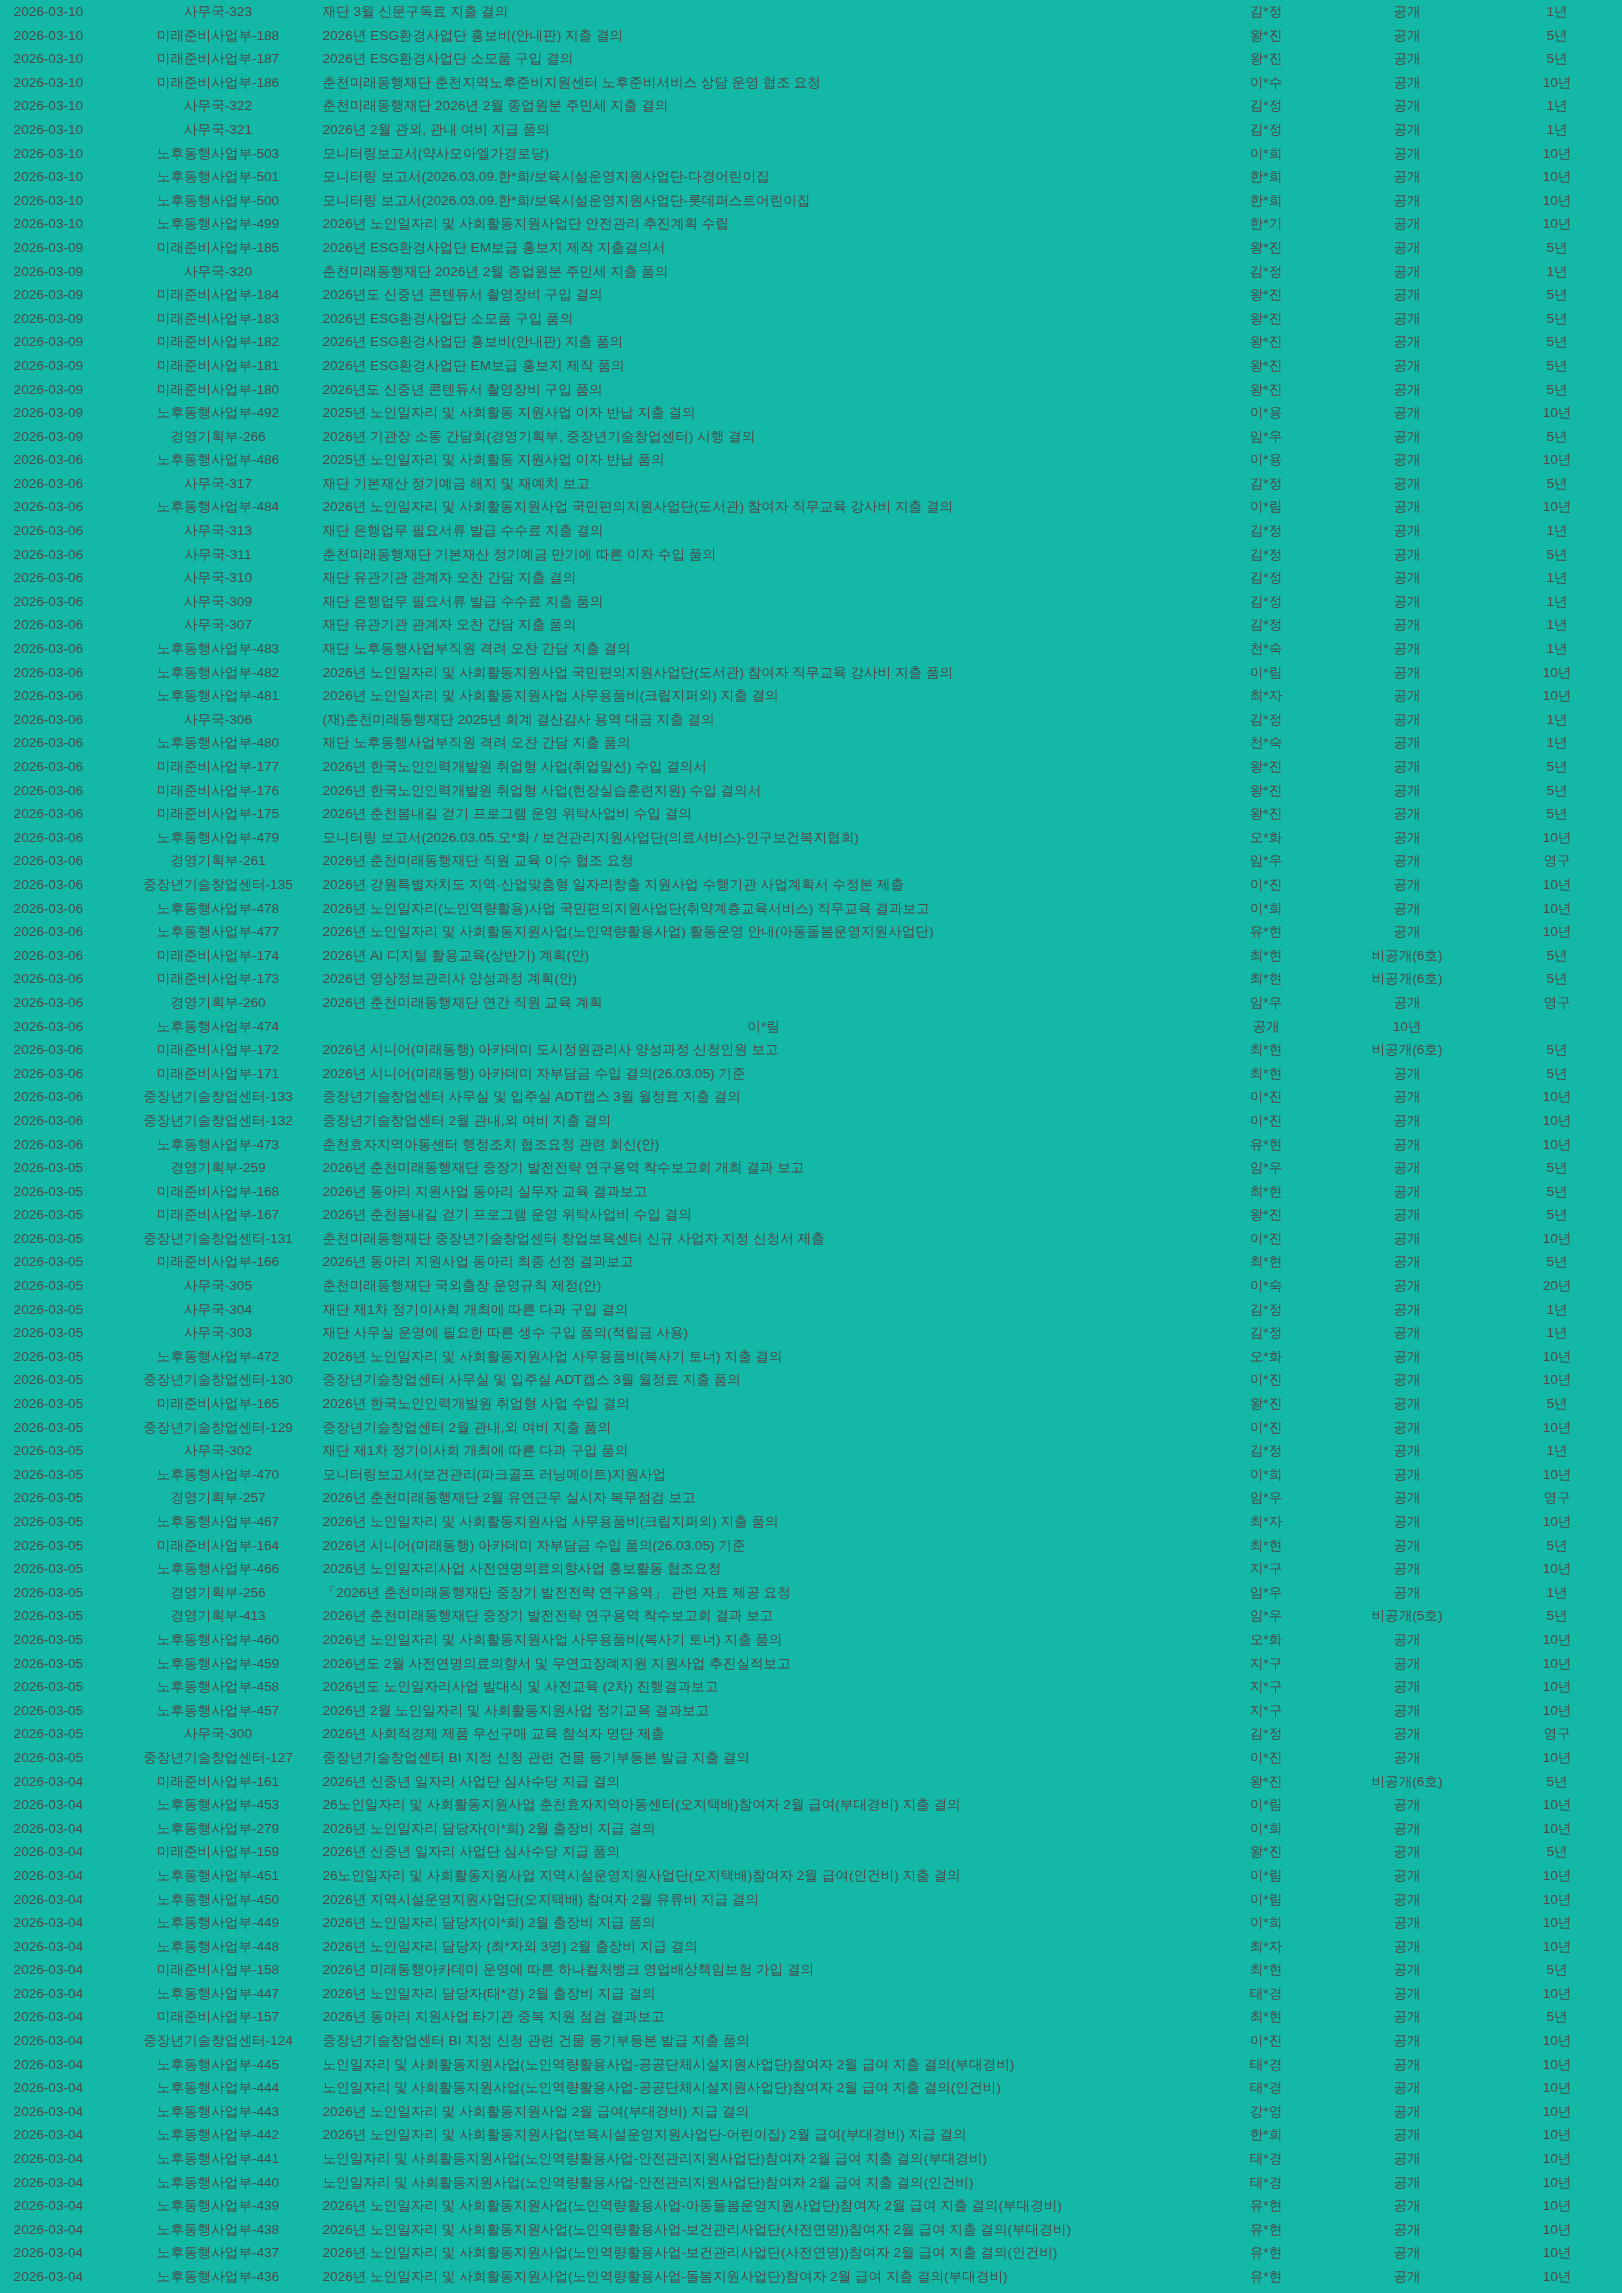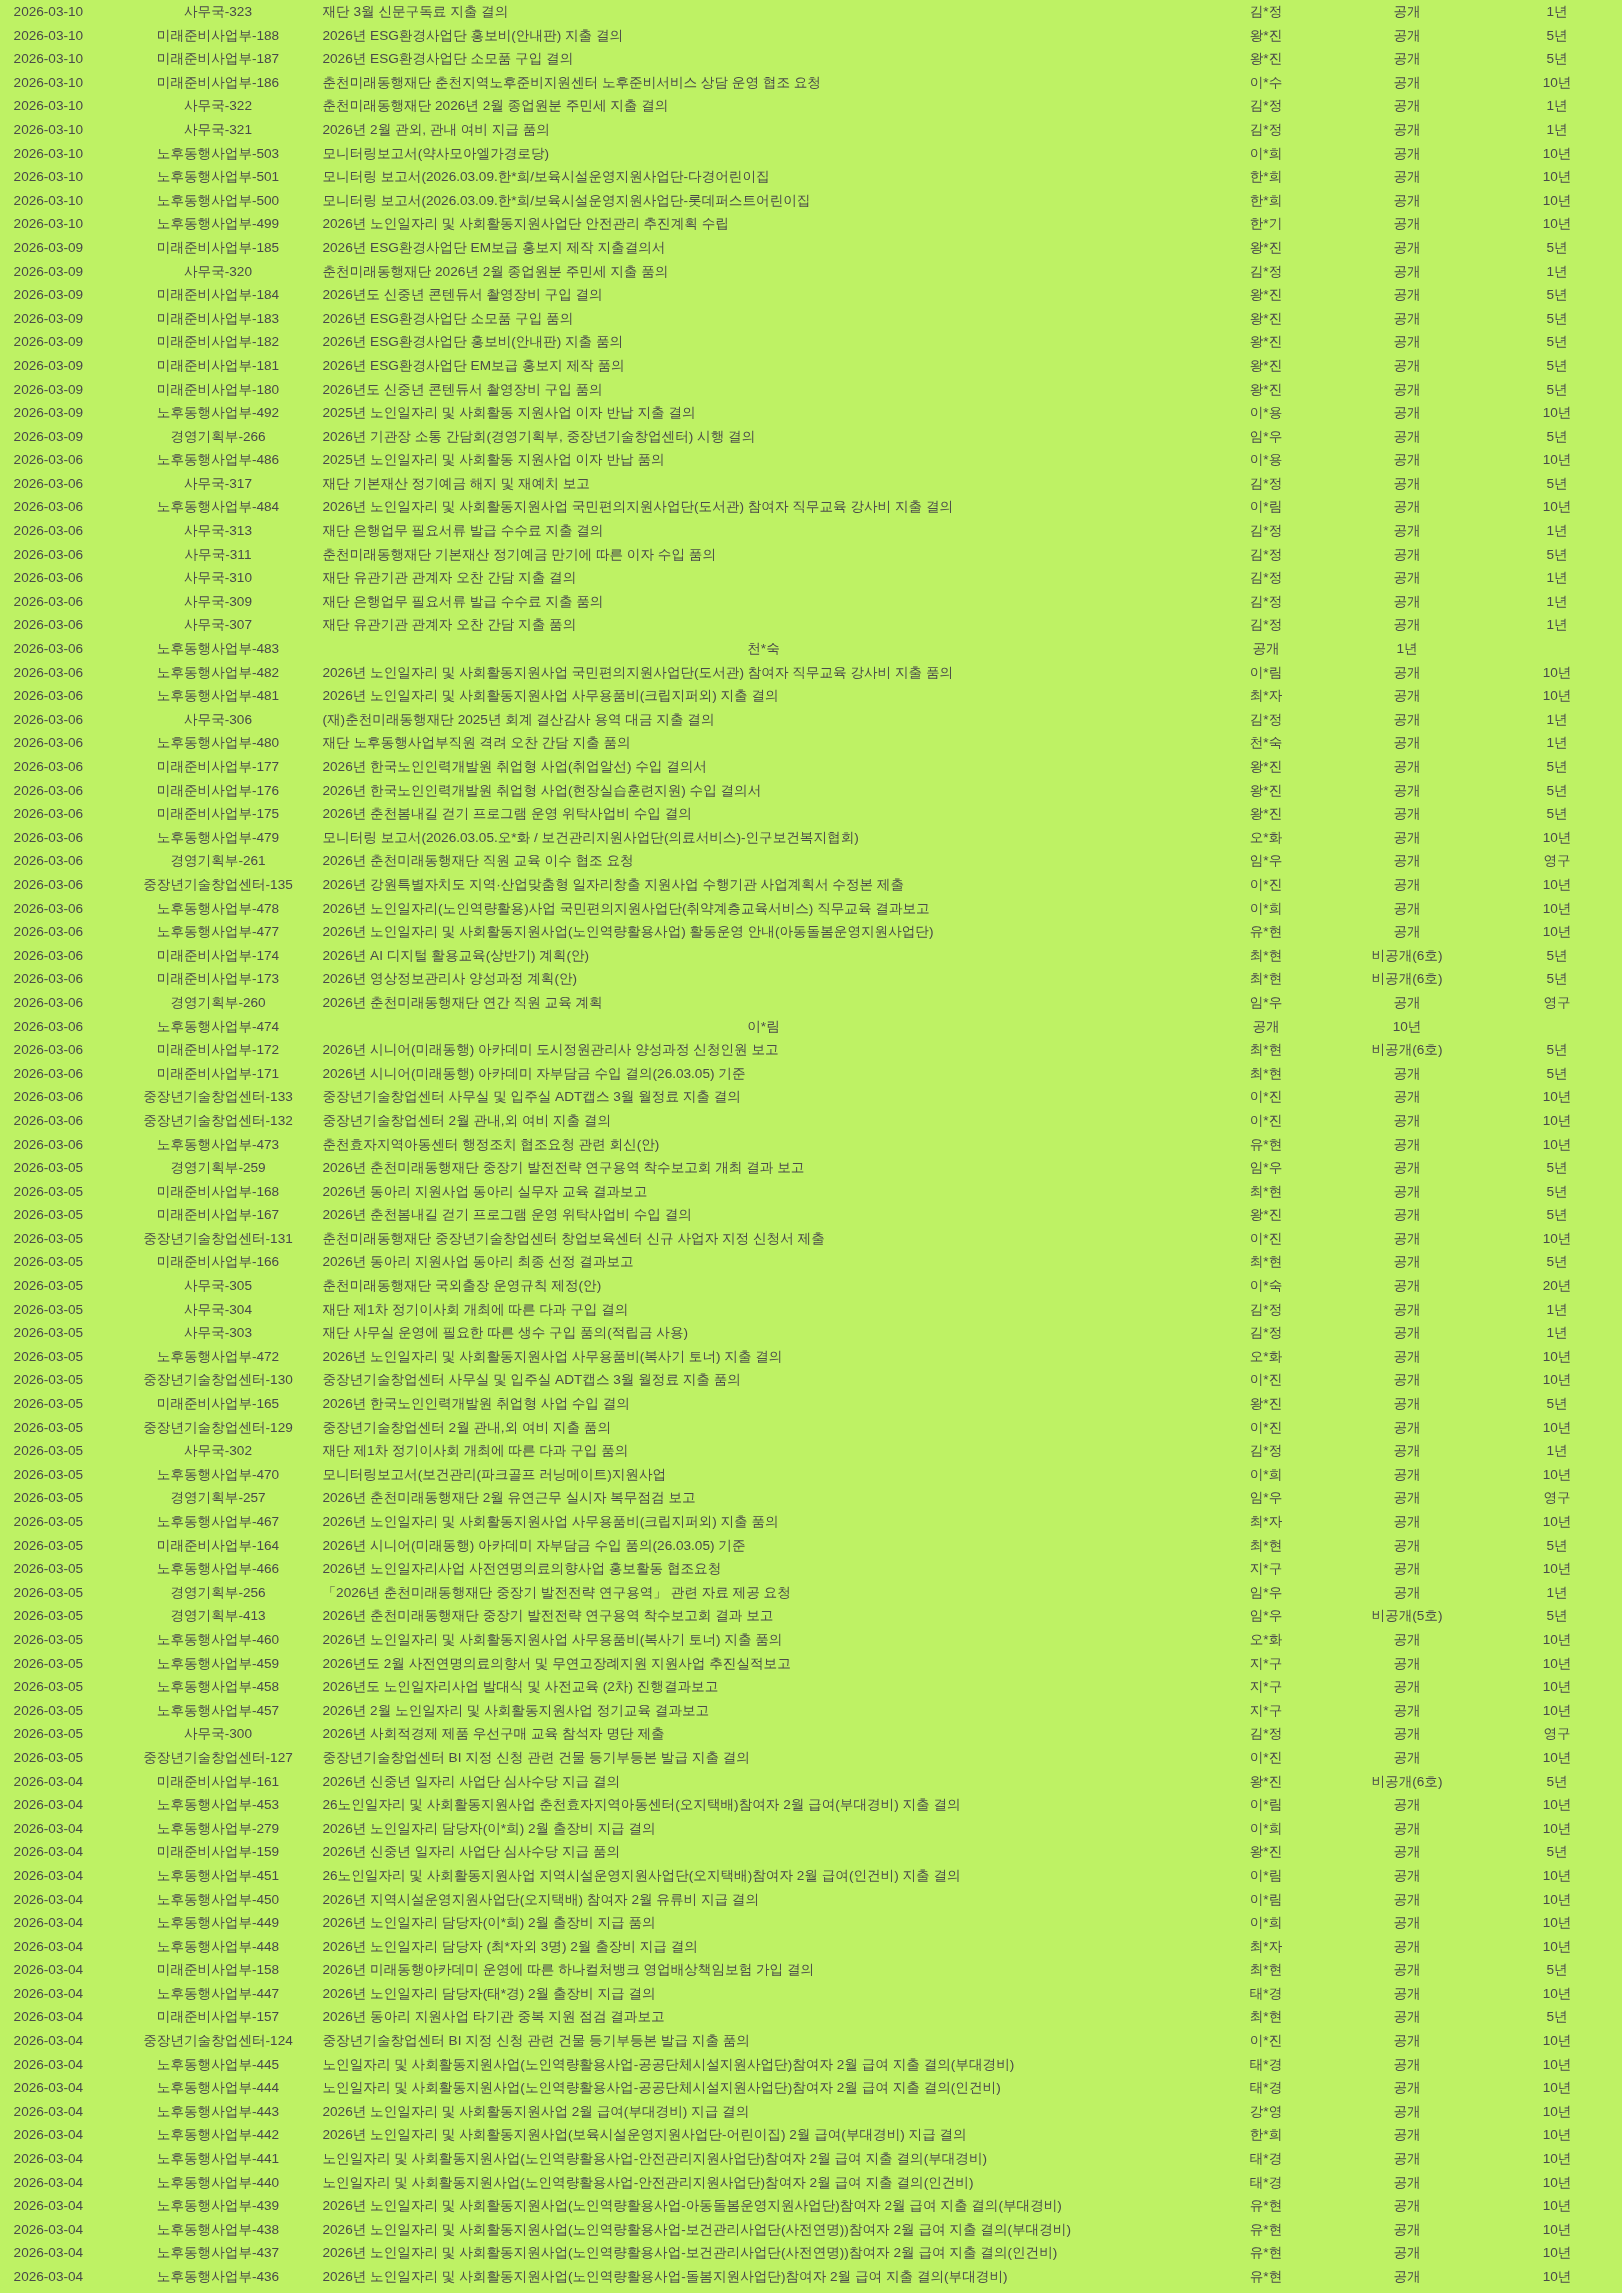--- a/index.html
+++ b/index.html
@@ -4,21 +4,21 @@
 <style>
   html, body { margin: 0; padding: 0; background: #ffffff; }
   body {
     font-family: "Liberation Sans", "DejaVu Sans", sans-serif;
     width: 1623px;
   }
   .doc-table {
     width: 1623px;
     height: 2294px;
     overflow: hidden;
-    background: #bef264;
+    background: #14b8a6;
   }
   .row {
     display: grid;
     grid-template-columns: 118px 200px 891px 114px 168px 132px;
     height: 23.6px;
     line-height: 23.6px;
     font-size: 13.6px;
     color: #4a4a4a;
     white-space: nowrap;
   }
@@ -246,20 +246,21 @@
       <div class="cell c-date">2026-03-06</div>
       <div class="cell c-docno">사무국-307</div>
       <div class="cell c-title">재단 유관기관 관계자 오찬 간담 지출 품의</div>
       <div class="cell c-drafter">김*정</div>
       <div class="cell c-status">공개</div>
       <div class="cell c-ret">1년</div>
     </div>
     <div class="row">
       <div class="cell c-date">2026-03-06</div>
       <div class="cell c-docno">노후동행사업부-483</div>
+      <div class="cell c-title">재단 노후동행사업부직원 격려 오찬 간담 지출 결의</div>
       <div class="cell c-drafter">천*숙</div>
       <div class="cell c-status">공개</div>
       <div class="cell c-ret">1년</div>
     </div>
     <div class="row">
       <div class="cell c-date">2026-03-06</div>
       <div class="cell c-docno">노후동행사업부-482</div>
       <div class="cell c-title">2026년 노인일자리 및 사회활동지원사업 국민편의지원사업단(도서관) 참여자 직무교육 강사비 지출 품의</div>
       <div class="cell c-drafter">이*림</div>
       <div class="cell c-status">공개</div>

